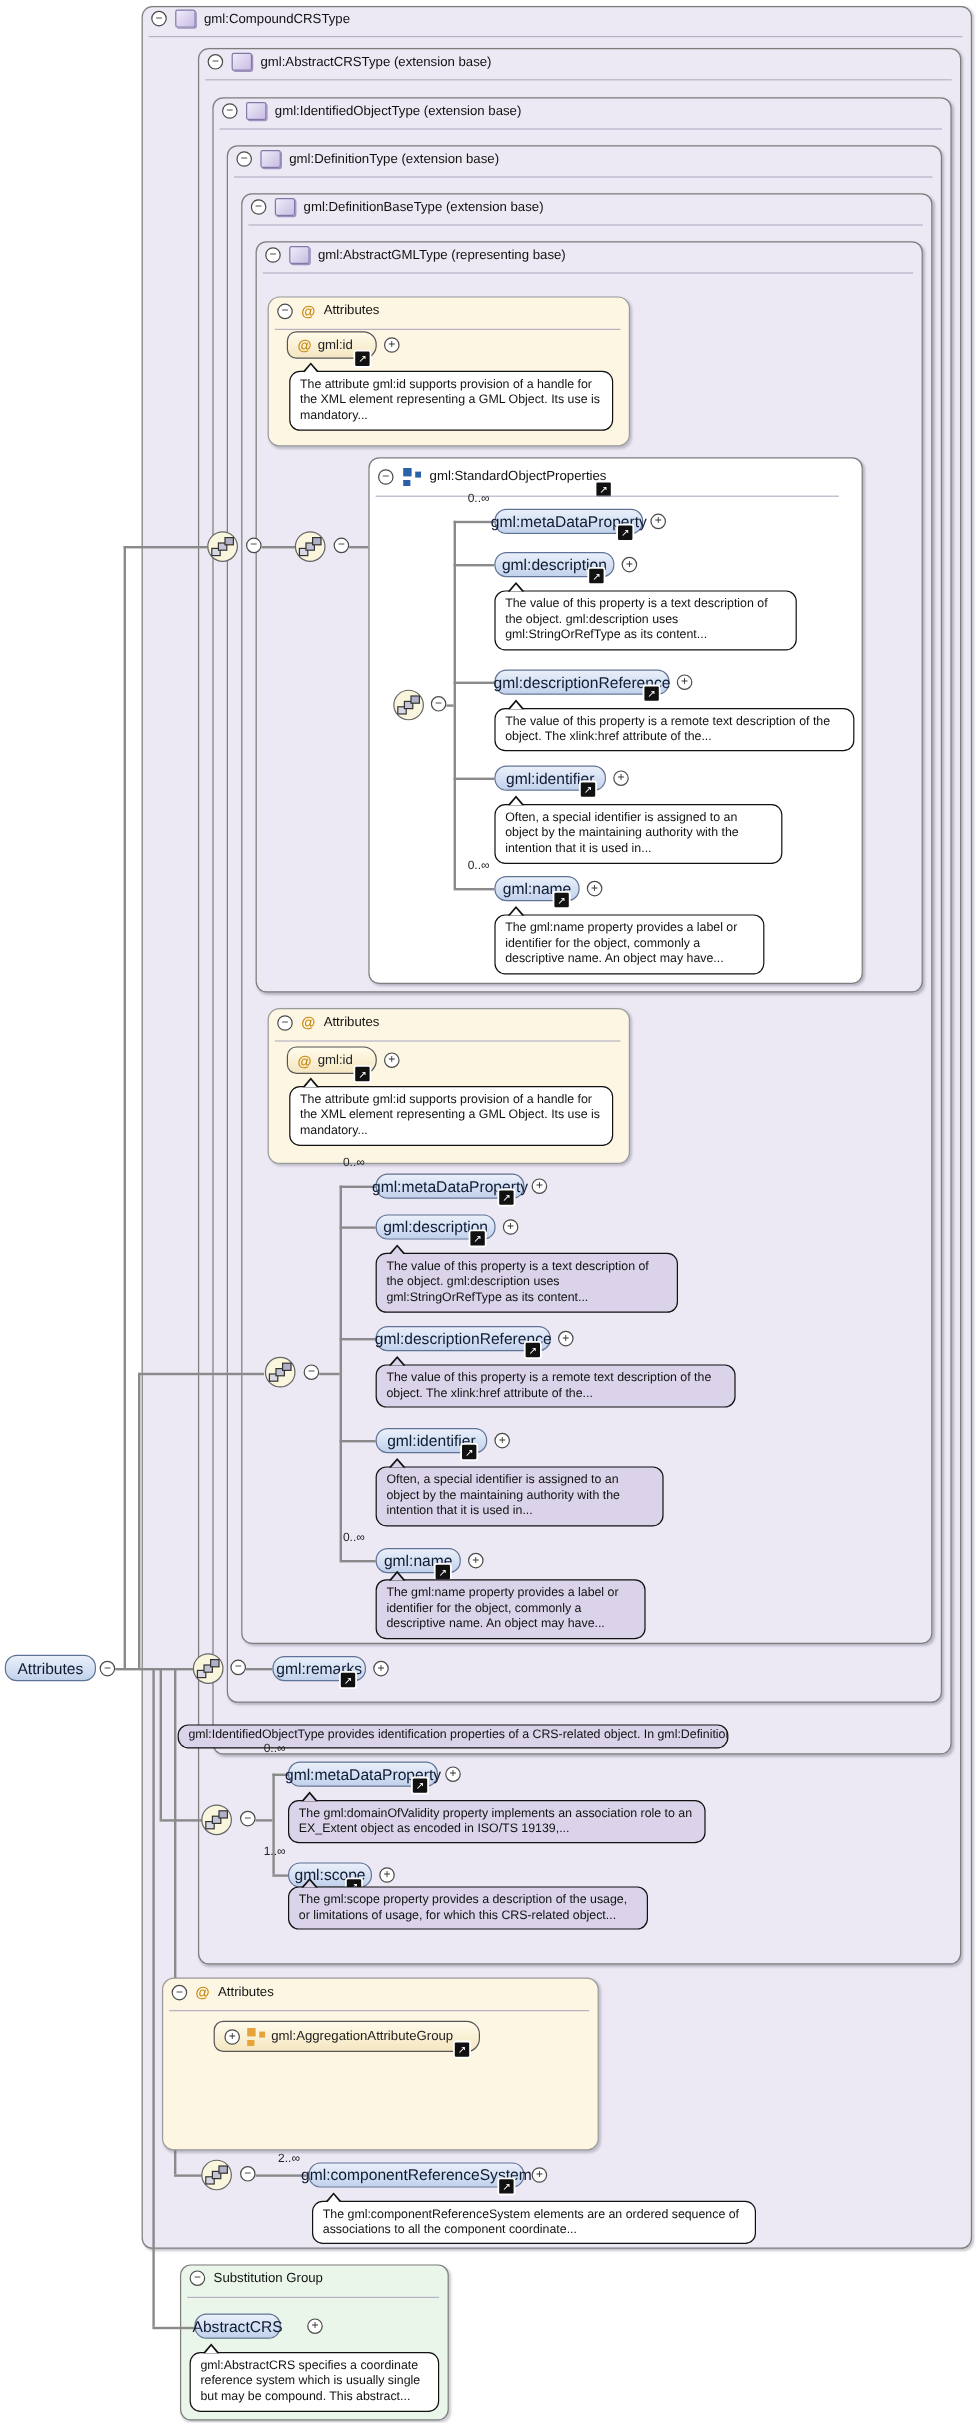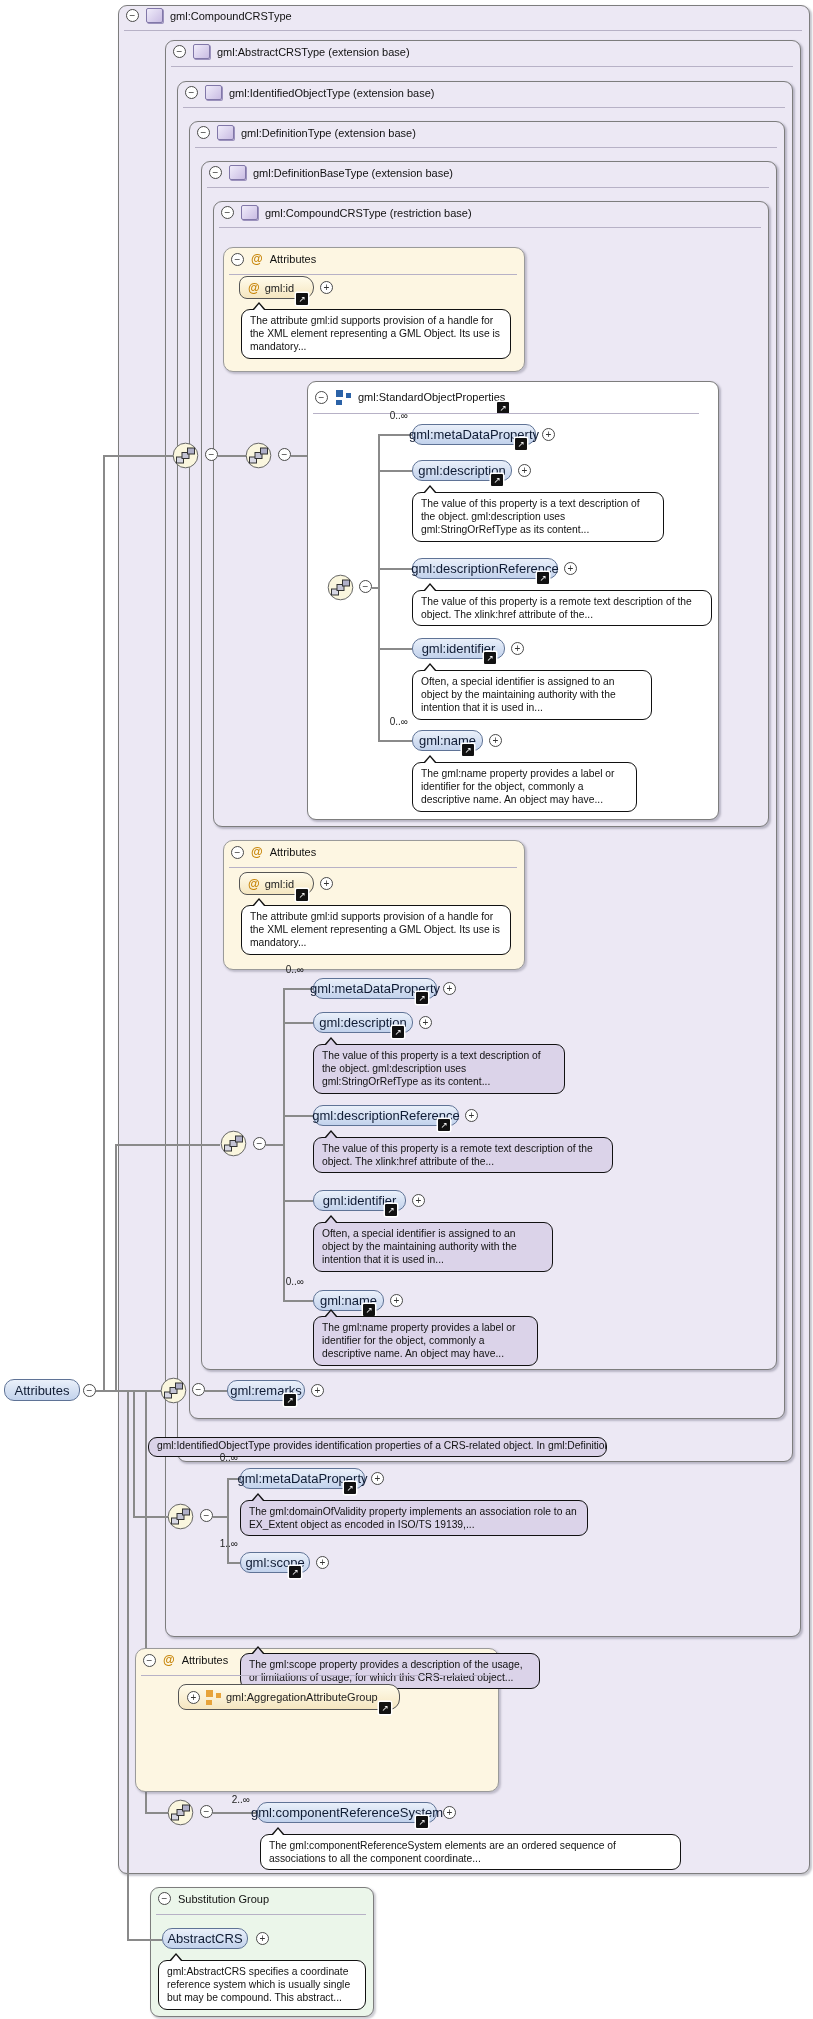--- a/index.html
+++ b/index.html
@@ -127,21 +127,21 @@
   <div class="sep" style="left:195px;top:147px;width:582px;"></div>
   <div class="hd" style="left:209px;top:165px;">
     <span class="tg inl">−</span>
     <span class="ct"></span>
     <span>gml:DefinitionBaseType (extension base)</span>
   </div>
   <div class="sep" style="left:207px;top:187px;width:562px;"></div>
   <div class="hd" style="left:221px;top:205px;">
     <span class="tg inl">−</span>
     <span class="ct"></span>
-    <span>gml:CompoundCRSType (restriction base)</span>
+    <span>gml:AbstractGMLType (representing base)</span>
   </div>
   <div class="sep" style="left:219px;top:227px;width:542px;"></div>
 
   <div class="hd" style="left:231px;top:252px;">
     <span class="tg inl">−</span>
     <span class="at">@</span>
     <span>Attributes</span>
   </div>
   <div class="sep" style="left:229px;top:274px;width:288px;"></div>
   <div class="chip" style="left:239px;top:276px;width:75px;height:23px;">
@@ -304,21 +304,21 @@
   <div class="tg" style="left:200px;top:1509px;">−</div>
   <div class="card" style="left:198px;top:1452px;">0..∞</div>
   <div class="bub" style="left:240px;top:1468px;width:125px;height:21px;">gml:metaDataProperty</div>
   <div class="tg" style="left:371px;top:1472px;">+</div>
   <div class="lk" style="left:344px;top:1482px;">↗</div>
   <div class="tt pp" style="left:240px;top:1500px;width:348px;">The gml:domainOfValidity property implements an association role to an EX_Extent object as encoded in ISO/TS 19139,...</div>
   <div class="card" style="left:198px;top:1538px;">1..∞</div>
   <div class="bub" style="left:240px;top:1552px;width:70px;height:21px;">gml:scope</div>
   <div class="tg" style="left:316px;top:1556px;">+</div>
   <div class="lk" style="left:289px;top:1566px;">↗</div>
-  <div class="tt pp" style="left:240px;top:1653px;width:300px;">The gml:scope property provides a description of the usage, or limitations of usage, for which this CRS-related object...</div>
+  <div class="tt pp" style="left:240px;top:1572px;width:300px;">The gml:scope property provides a description of the usage, or limitations of usage, for which this CRS-related object...</div>
 
   <div class="hd" style="left:143px;top:1653px;">
     <span class="tg inl">−</span>
     <span class="at">@</span>
     <span>Attributes</span>
   </div>
   <div class="sep" style="left:141px;top:1675px;width:350px;"></div>
   <div class="chip" style="left:178px;top:1684px;width:222px;height:26px;">
     <span class="tg inl">+</span>
     <svg width="16" height="16">
@@ -337,24 +337,24 @@
         <rect x="4.5" y="15" width="7" height="6" fill="#D8D8E4" stroke="#333"></rect>
         <rect x="10" y="10.5" width="7" height="6" fill="#C4C4D4" stroke="#333"></rect>
         <rect x="15.5" y="6" width="7" height="6" fill="#B0B0C8" stroke="#333"></rect>
       </svg>
   </div>
   <div class="tg" style="left:200px;top:1805px;">−</div>
   <div class="card" style="left:210px;top:1794px;">2..∞</div>
   <div class="bub" style="left:257px;top:1802px;width:180px;height:21px;">gml:componentReferenceSystem</div>
   <div class="tg" style="left:443px;top:1806px;">+</div>
   <div class="lk" style="left:416px;top:1816px;">↗</div>
-  <div class="tt" style="left:260px;top:1834px;width:421px;">The gml:componentReferenceSystem elements are an ordered sequence of associations to all the component coordinate...</div>
+  <div class="tt" style="left:260px;top:1834px;width:370px;">The gml:componentReferenceSystem elements are an ordered sequence of associations to all the component coordinate...</div>
 
   <div class="hd" style="left:158px;top:1892px;">
     <span class="tg inl">−</span>
     <span>Substitution Group</span>
   </div>
   <div class="sep" style="left:156px;top:1914px;width:210px;"></div>
-  <div class="bub" style="left:162px;top:1928px;width:86px;height:21px;">AbstractCRS</div>
+  <div class="bub" style="left:162px;top:1928px;width:72px;height:21px;">AbstractCRS</div>
   <div class="tg" style="left:256px;top:1932px;">+</div>
   <div class="tt" style="left:158px;top:1960px;width:208px;">gml:AbstractCRS specifies a coordinate reference system which is usually single but may be compound. This abstract...</div>
 
 </div>
 
 </body></html>

